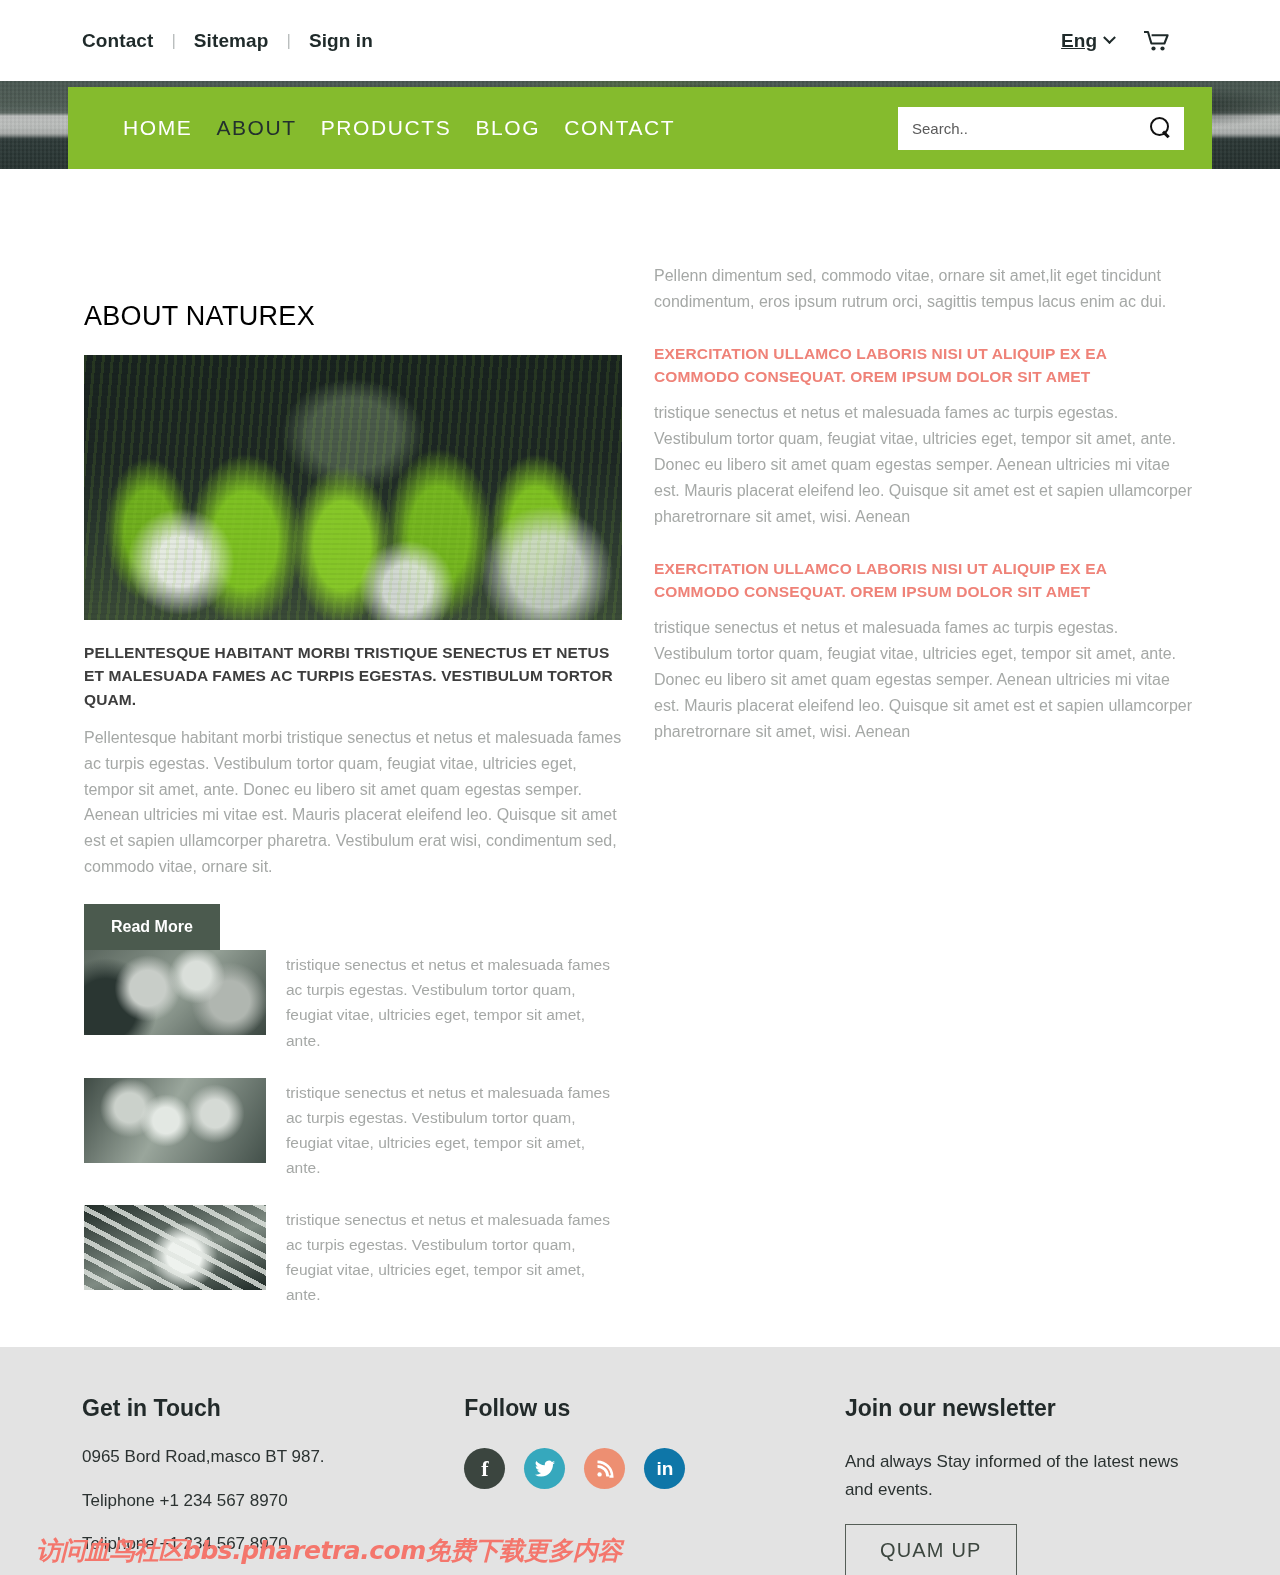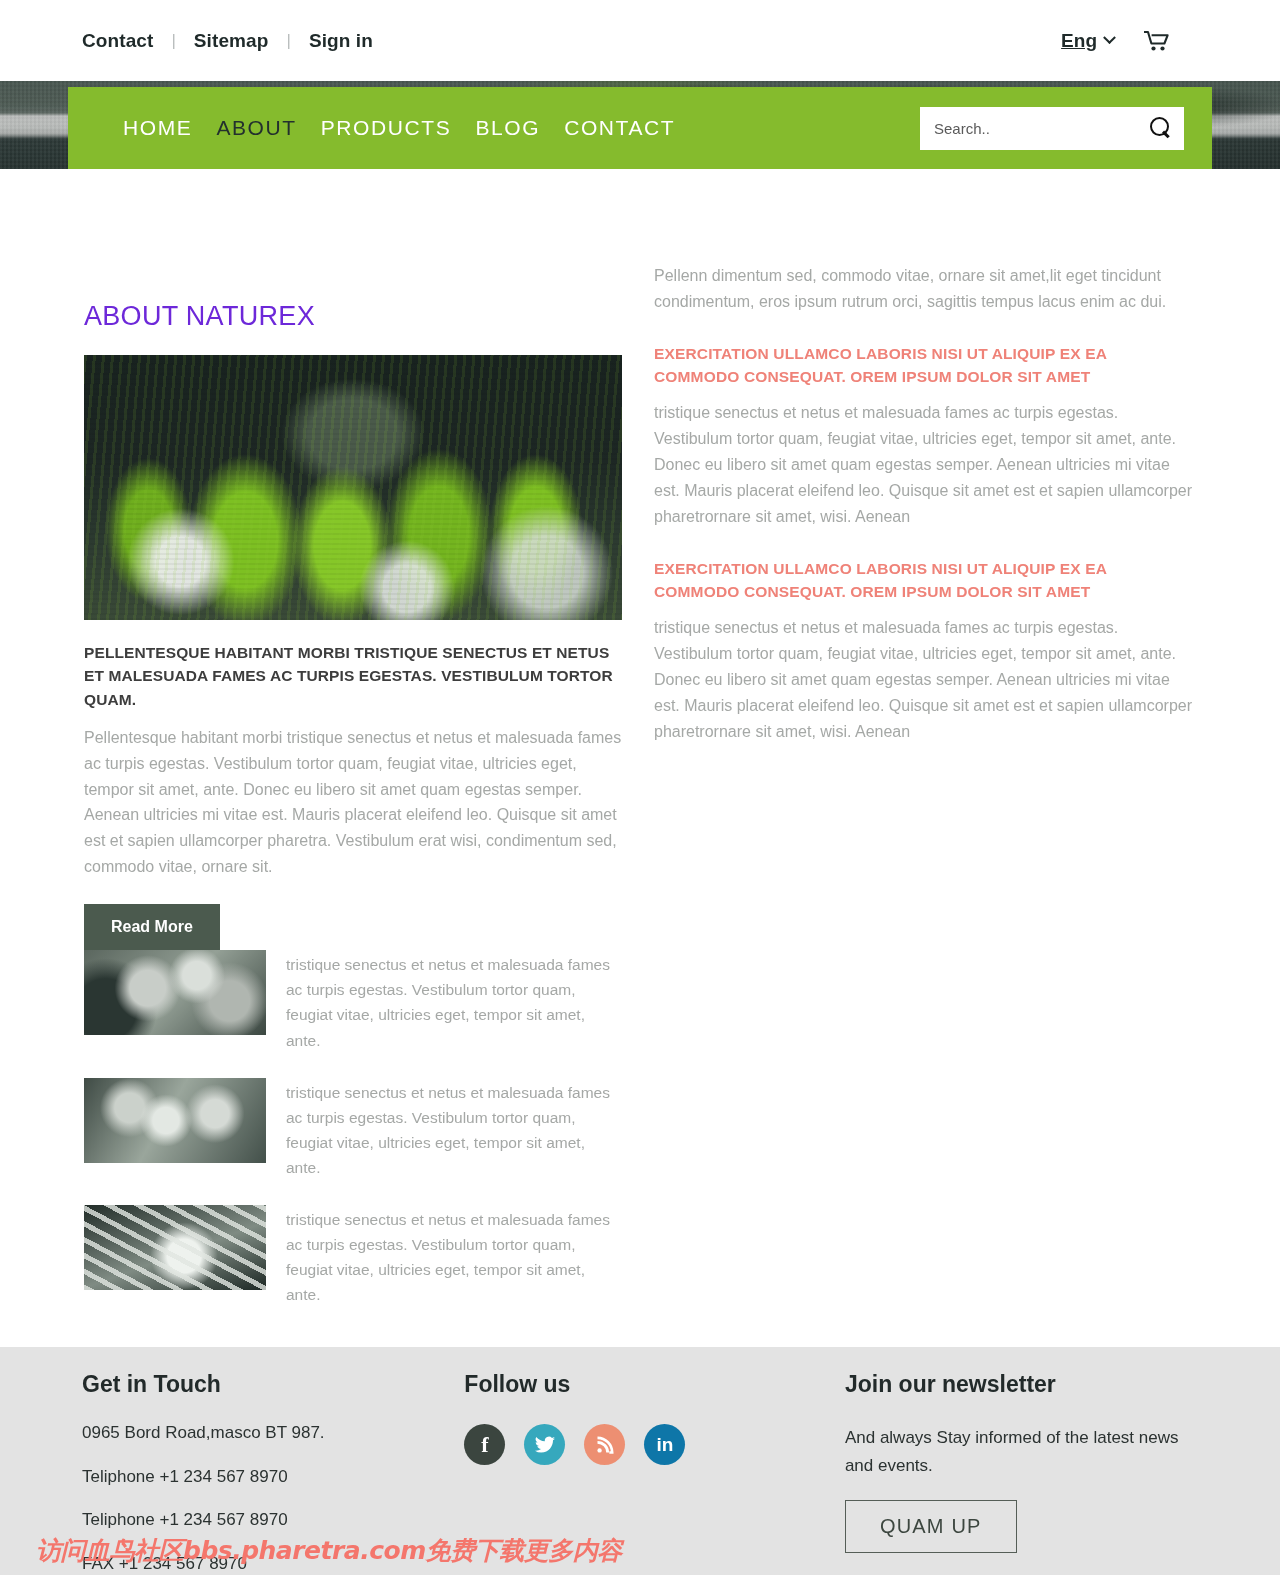--- a/index.html
+++ b/index.html
@@ -62,39 +62,39 @@
     z-index: 5;
   }
   .mainnav { display: flex; align-items: center; gap: 24px; }
   .mainnav a {
     color: #ffffff; font-size: 21px; letter-spacing: 1.6px;
     text-decoration: none; font-weight: normal;
   }
   .mainnav a.active { color: #23302e; }
   .searchbox {
     margin-left: auto; margin-right: 28px;
-    width: 264px; height: 43px; background: #fff;
+    width: 286px; height: 43px; background: #fff;
     display: flex; align-items: center; padding: 0 12px 0 14px;
   }
   .searchbox input {
     border: 0; outline: 0; flex: 1; font-size: 15px;
     color: #3a3a3a; font-family: "Liberation Sans", sans-serif; background: transparent;
   }
   .searchbox input::placeholder { color: #5a5a5a; }
   .magn { width: 22px; height: 22px; position: relative; cursor:pointer; flex: 0 0 auto;}
   .magn::before { content:""; position:absolute; width:15px;height:15px;border:2.5px solid #111;border-radius:50%;left:0;top:0;}
   .magn::after { content:""; position:absolute; width:8px;height:2.6px;background:#111;transform:rotate(45deg); left:12px; top:16px;}
 
   
   .content { position: relative; padding: 0 86px 0 84px; display: flex; gap: 26px; }
   .col-left { width: 538px; }
   .col-right { width: 545px; margin-left: 6px; }
 
   h2.section {
-    font-size: 27px; color: #6d28d9; font-weight: normal;
+    font-size: 27px; color: #000000; font-weight: normal;
     letter-spacing: .3px; margin-top: 50px; margin-bottom: 23px;
   }
   .hero-img {
     width: 538px; height: 265px; display:block;
     background:
       radial-gradient(circle at 18% 78%, rgba(235,238,235,.95) 0 5%, transparent 11%),
       radial-gradient(circle at 60% 88%, rgba(225,230,226,.9) 0 6%, transparent 12%),
       radial-gradient(circle at 86% 82%, rgba(215,222,216,.85) 0 7%, transparent 13%),
       radial-gradient(ellipse 80px 120px at 30% 70%, #7dc022 0 40%, transparent 72%),
       radial-gradient(ellipse 70px 110px at 48% 72%, #86c728 0 40%, transparent 72%),
@@ -156,21 +156,21 @@
   
   .red-head {
     color: #ef8278; font-size: 15.5px; font-weight: bold; line-height: 1.5;
     letter-spacing: .15px; margin-top: 27px;
   }
   .col-right p.body { margin-top: 12px; }
 
   
   .footer {
     position: absolute; left: 0; right: 0; top: 1347px; bottom: 0;
-    background: #e3e3e3; padding: 24px 80px 0 82px; display: flex; gap: 45px;
+    background: #e3e3e3; padding: 48px 80px 0 82px; display: flex; gap: 45px;
   }
   .fcol-1 { width: 380px; }
   .fcol-2 { width: 378px; }
   .fcol-3 { width: 400px; }
   .footer h4 {
     font-size: 23px; color: #222a2a; font-weight: bold; margin-bottom: 26px;
   }
   .footer p { font-size: 17px; color: #2b3231; line-height: 1.1; margin-bottom: 25px; }
   .socials { display: flex; gap: 19px; margin-top: 6px; }
   .soc {

